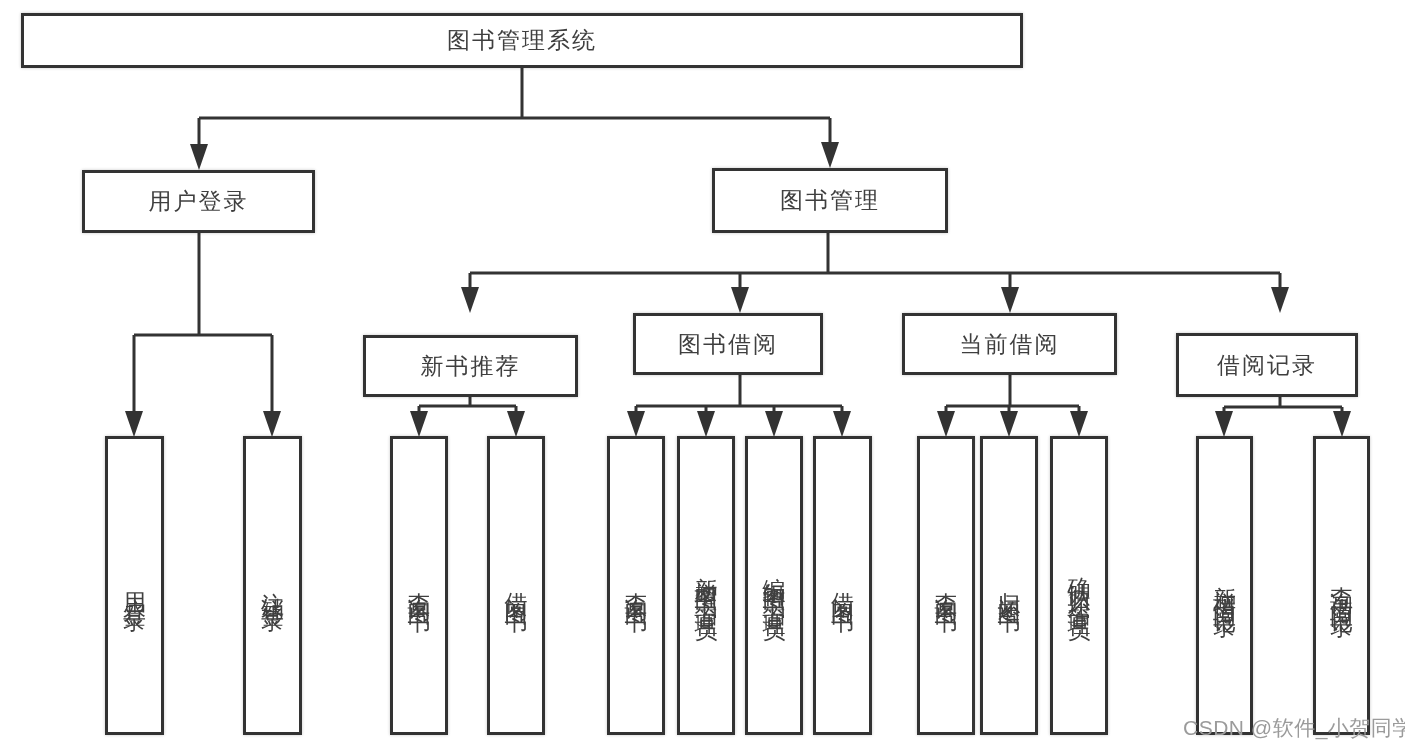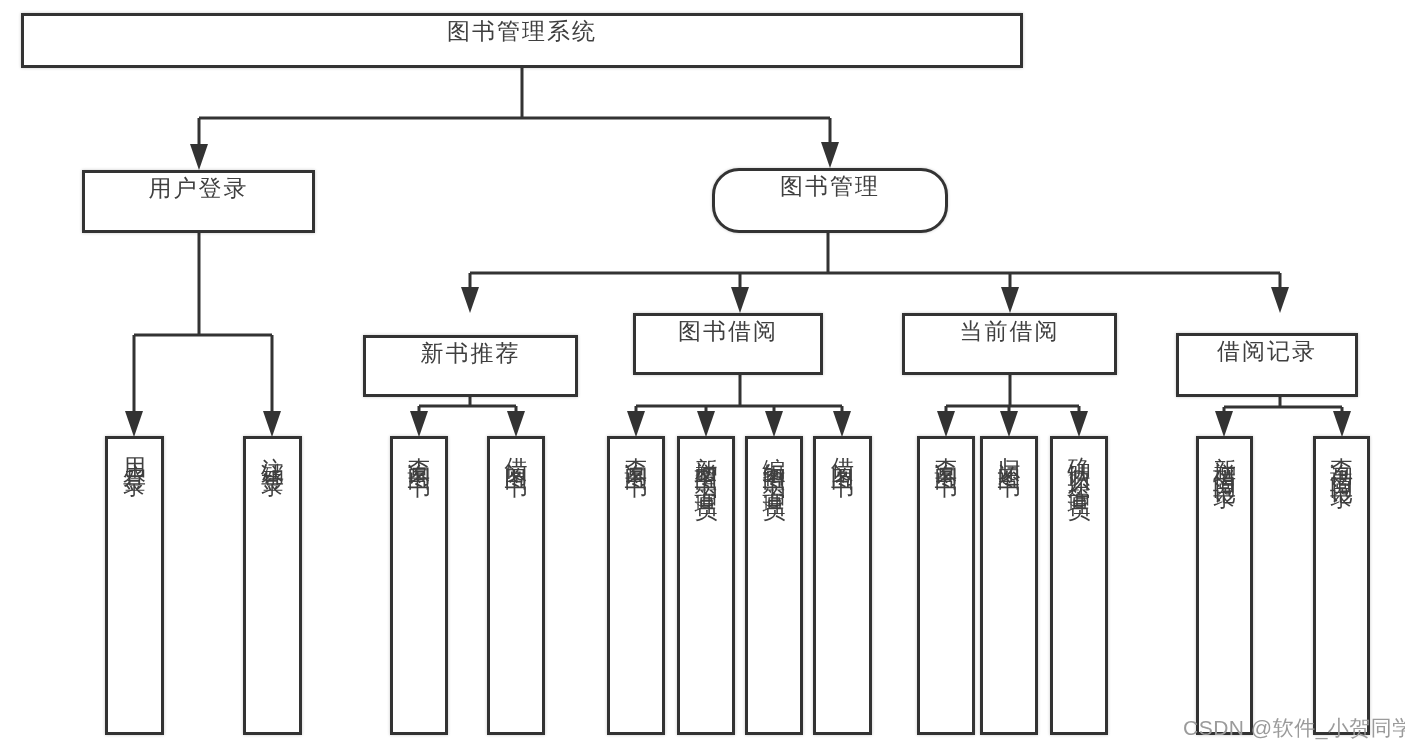--- a/index.html
+++ b/index.html
@@ -11,20 +11,21 @@
     color:var(--ink,#3f3f3f);
     overflow:hidden;
   }
   .wires{position:absolute;left:0;top:0;}
   .box{
     position:absolute;
     box-sizing:border-box;
     background:#ffffff;
     border:3px solid var(--line,#333333);
     display:flex;
+    align-items:center;
     justify-content:center;
     box-shadow:0 0 3px rgba(0,0,0,0.22);
   }
   .hlabel{
     font-size:23px;
     letter-spacing:2px;
     white-space:nowrap;
   }
   .vlabel{
     writing-mode:vertical-rl;
@@ -82,21 +83,21 @@
     </g>
   </svg>
 
   <div class="box" style="left:21px;top:13px;width:1002px;height:55px;">
     <span class="hlabel">图书管理系统</span>
   </div>
 
   <div class="box" style="left:82px;top:170px;width:233px;height:63px;">
     <span class="hlabel">用户登录</span>
   </div>
-  <div class="box" style="left:712px;top:168px;width:236px;height:65px;border-radius:27px;">
+  <div class="box" style="left:712px;top:168px;width:236px;height:65px;">
     <span class="hlabel">图书管理</span>
   </div>
 
   <div class="box" style="left:363px;top:313px;width:215px;height:62px;margin-top:22px;">
     <span class="hlabel">新书推荐</span>
   </div>
   <div class="box" style="left:633px;top:313px;width:190px;height:62px;">
     <span class="hlabel">图书借阅</span>
   </div>
   <div class="box" style="left:902px;top:313px;width:215px;height:62px;">

